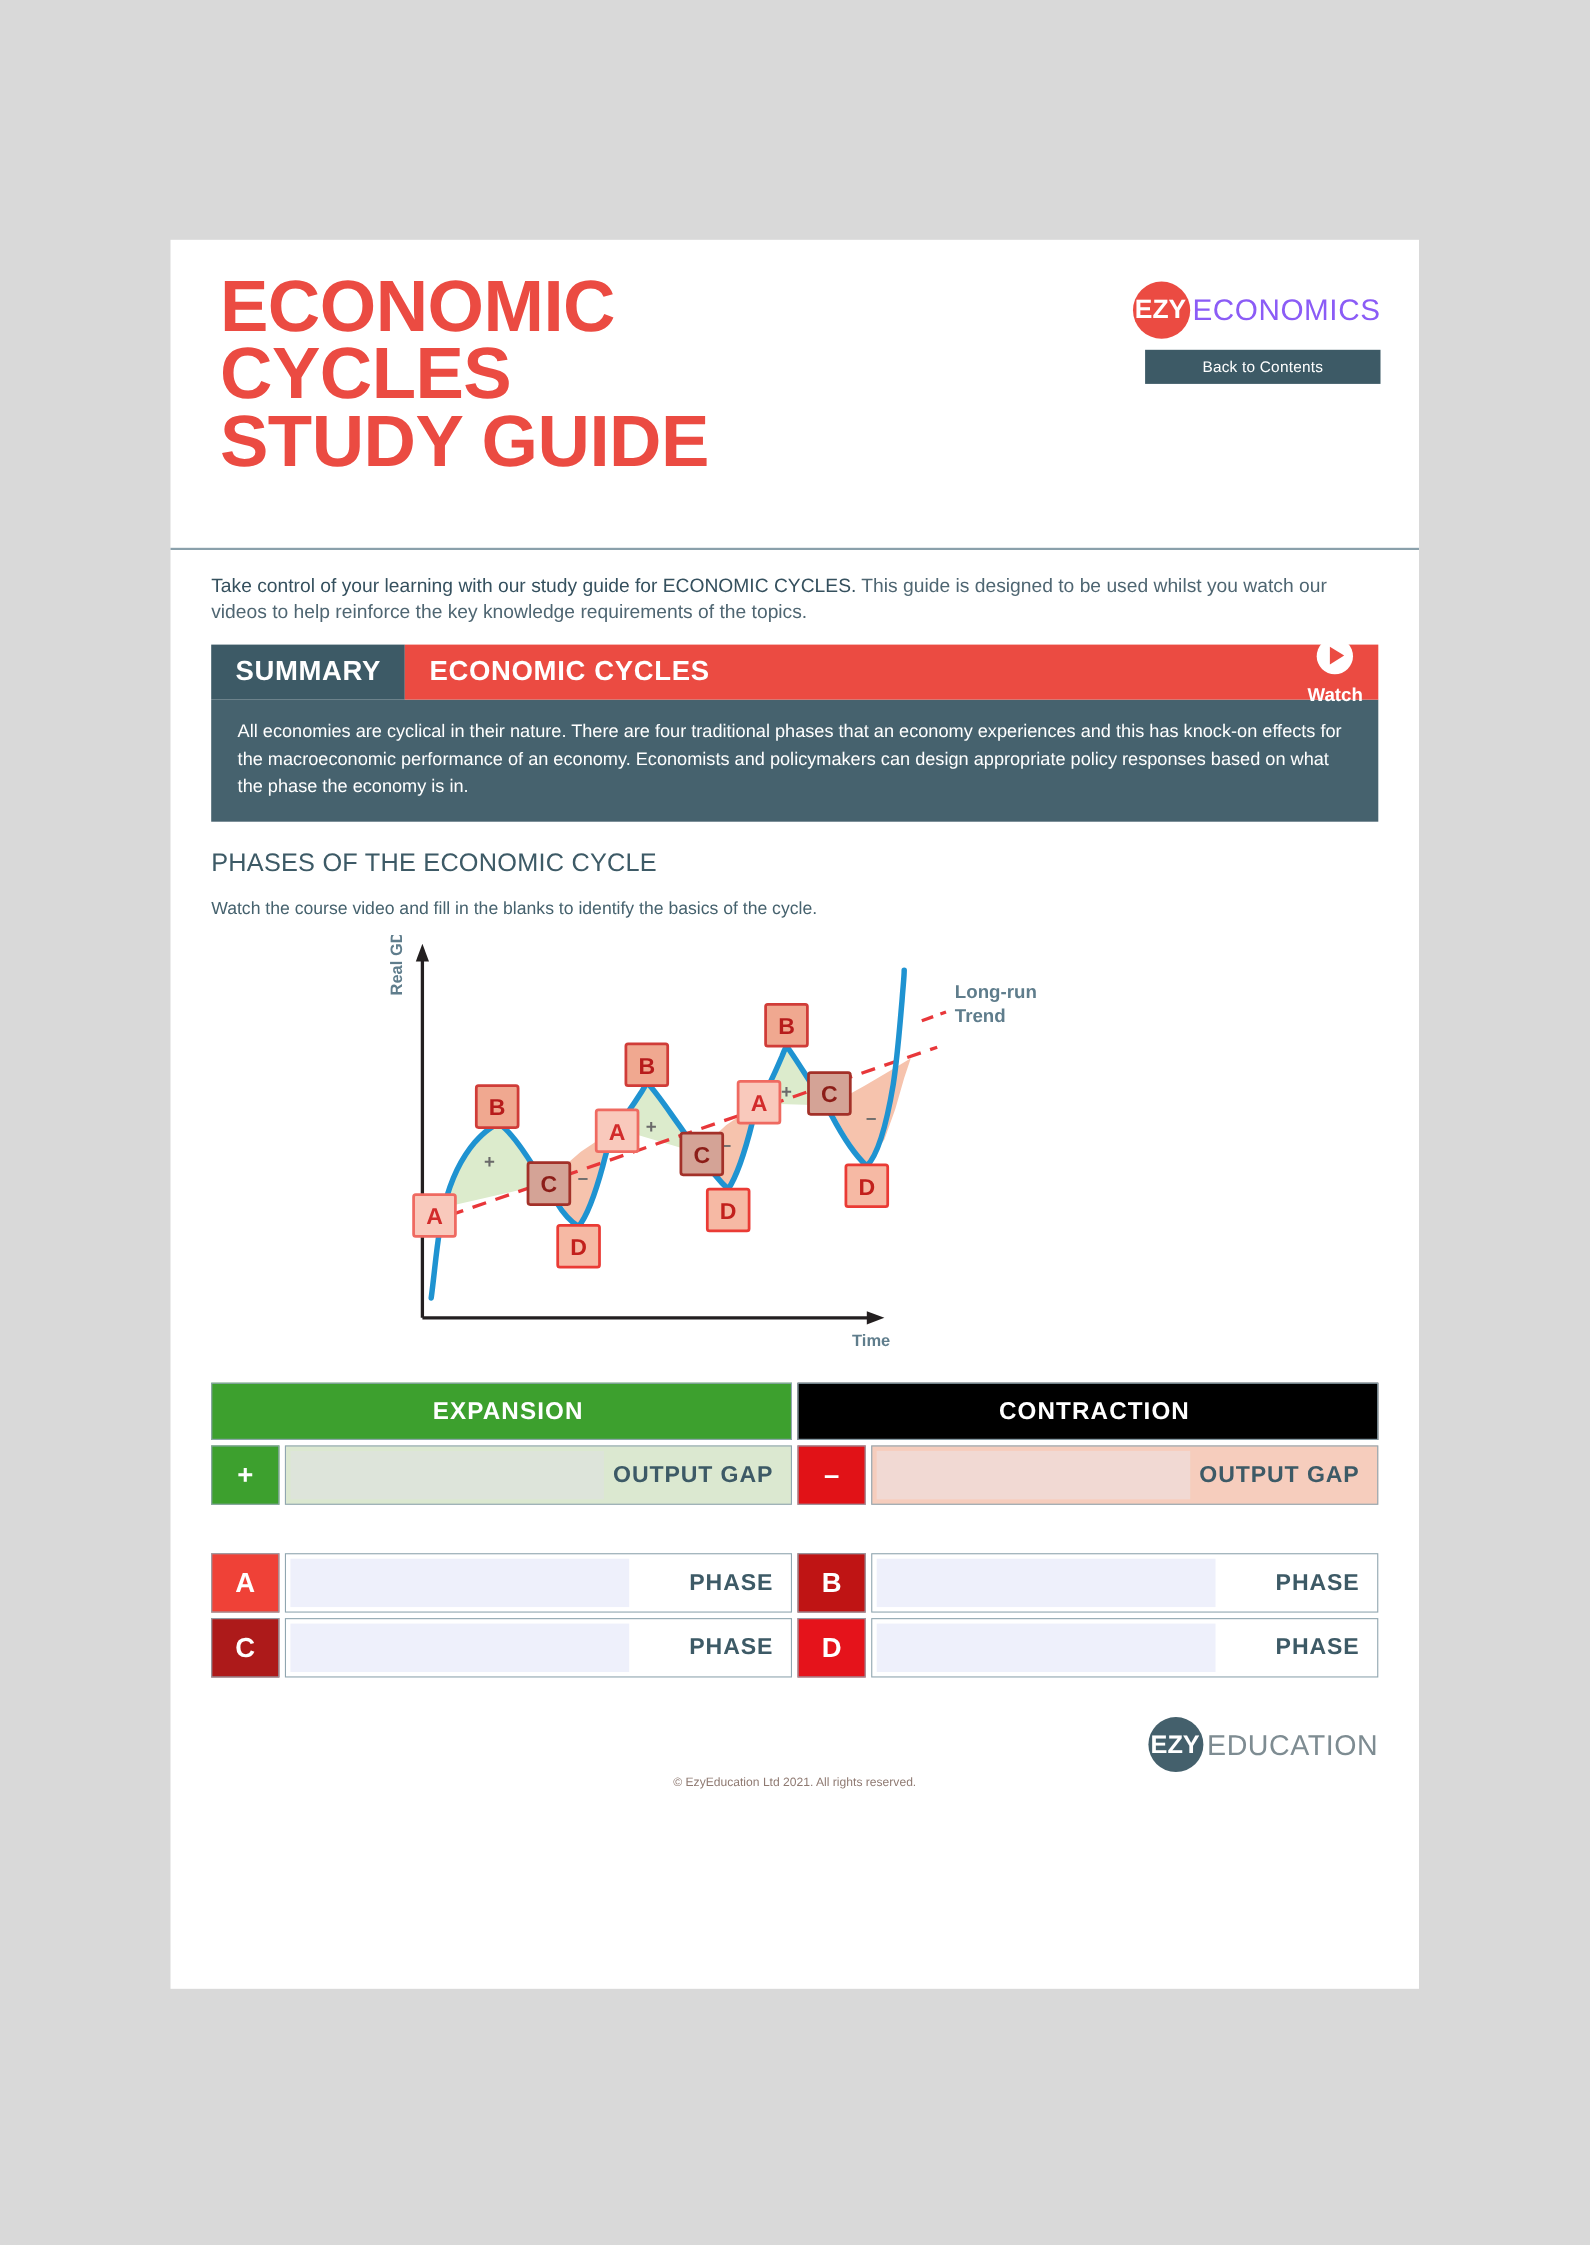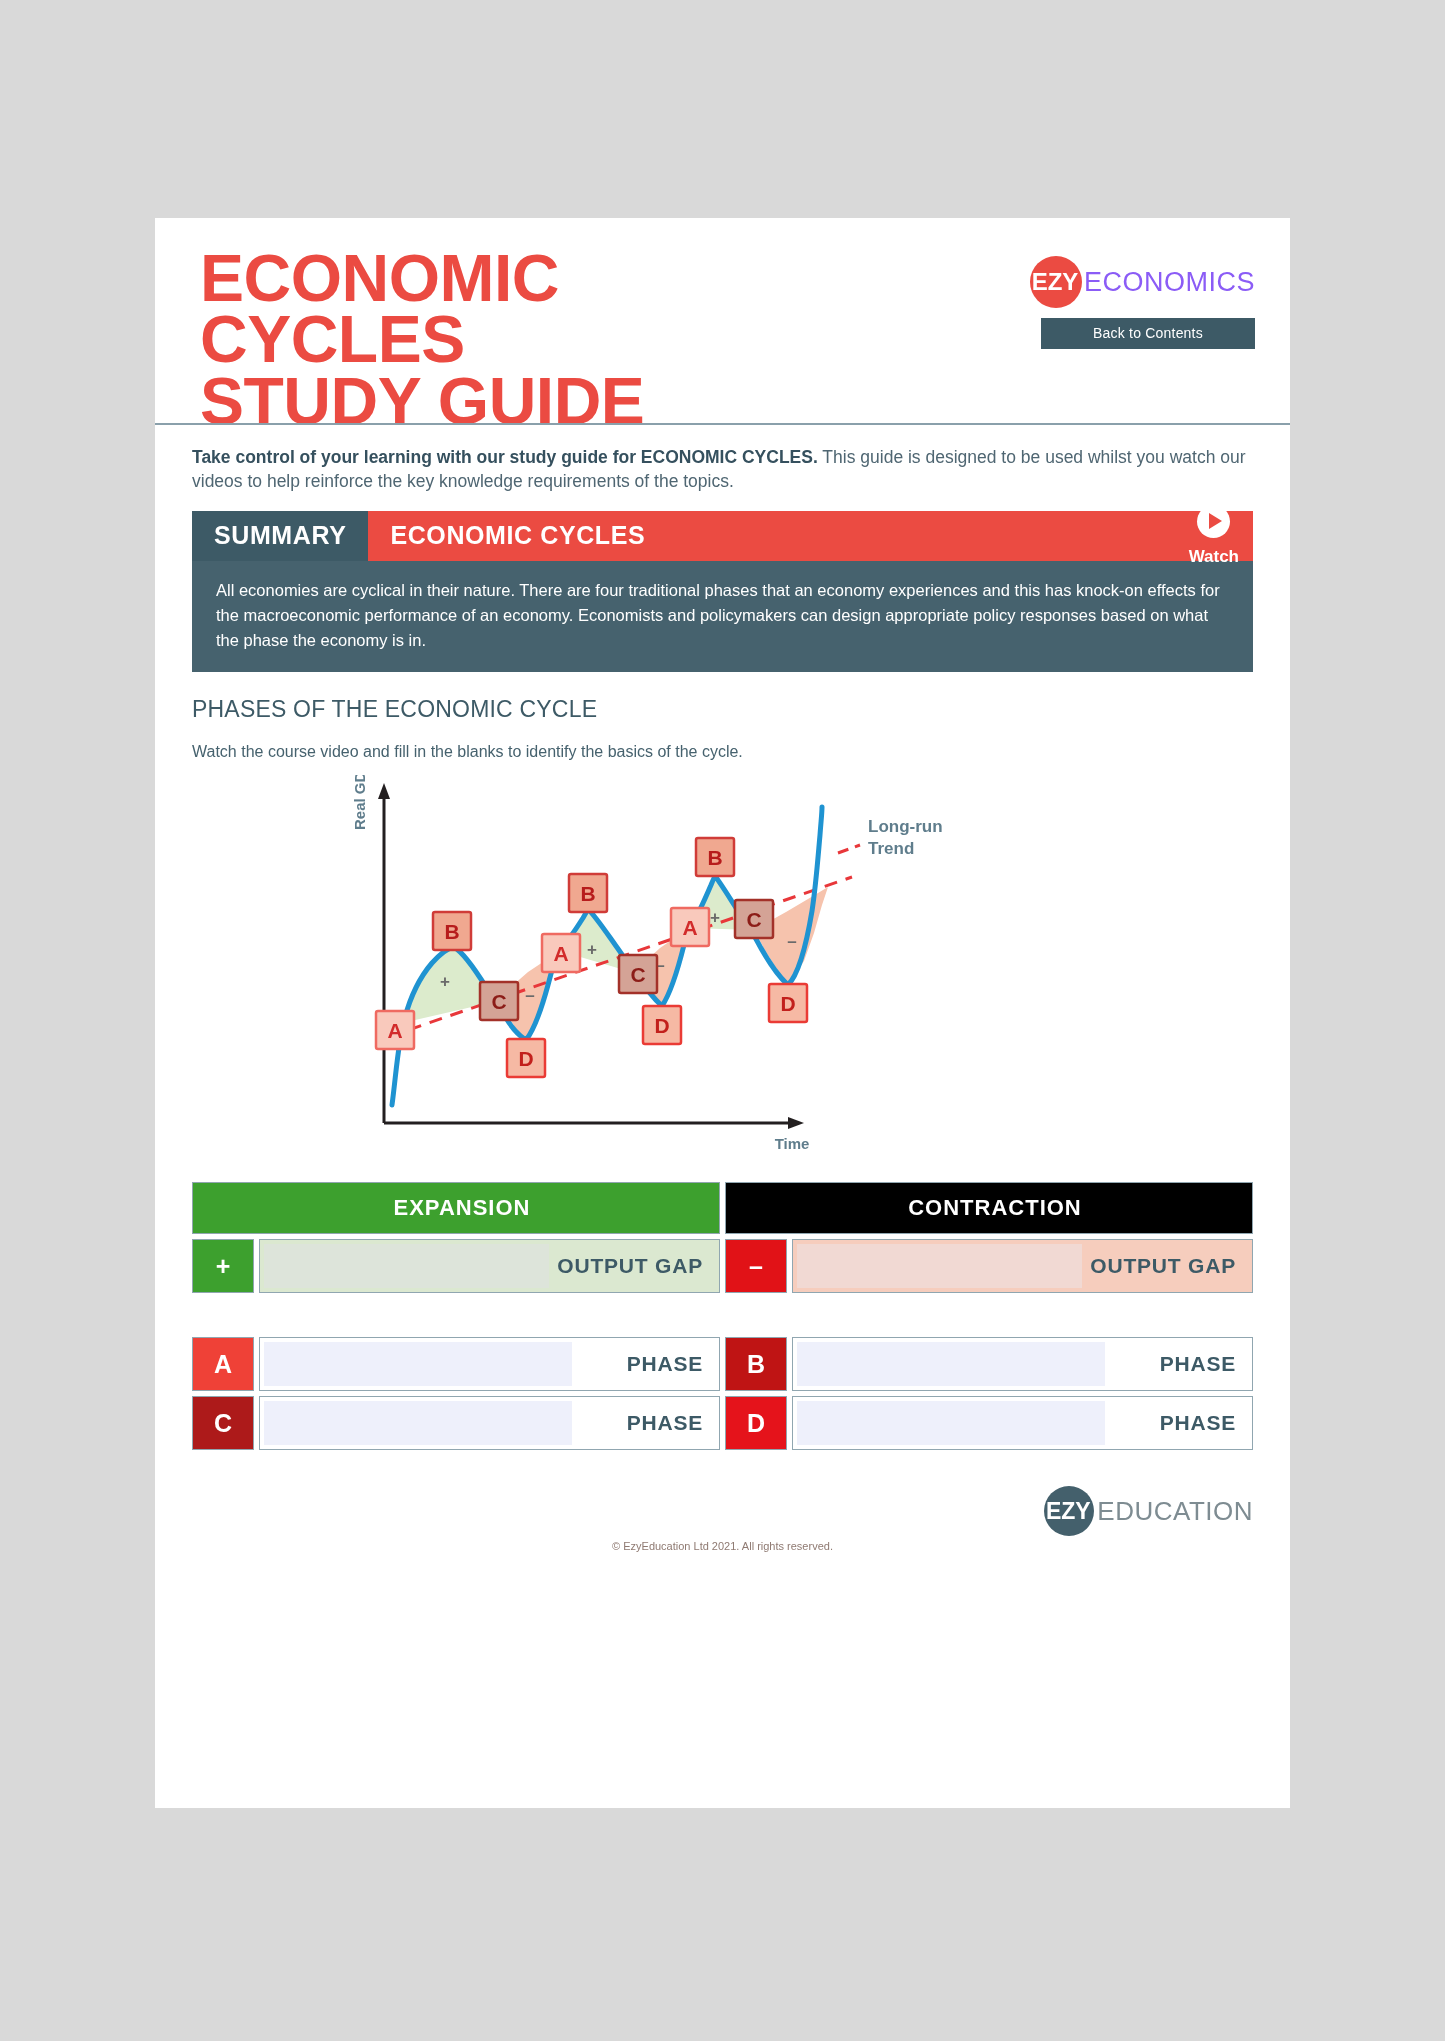--- a/index.html
+++ b/index.html
@@ -23,21 +23,21 @@
     top: 218px;
     width: 1135px;
     height: 1590px;
     background: #ffffff;
     box-sizing: border-box;
   }
 
   
   #header {
     position: relative;
-    height: 207px;
+    height: 282px;
   }
   #doc-title {
     position: absolute;
     left: 45px;
     top: 30px;
     color: #eb4b42;
     font-size: 66px;
     line-height: 0.93;
     font-weight: 700;
     letter-spacing: -0.5px;
@@ -104,21 +104,21 @@
   
   #body {
     padding: 0 37px;
   }
   #intro {
     margin-top: 20px;
     font-size: 17.5px;
     line-height: 1.38;
     color: #4f6672;
   }
-  #intro b { color: #35505e; font-weight: 700; }
+  #intro b { color: #35505e; font-weight: 400; }
 
   
   #summary-bar {
     margin-top: 16px;
     display: flex;
     height: 50px;
     align-items: stretch;
   }
   #summary-tab {
     background: #3d5a66;

